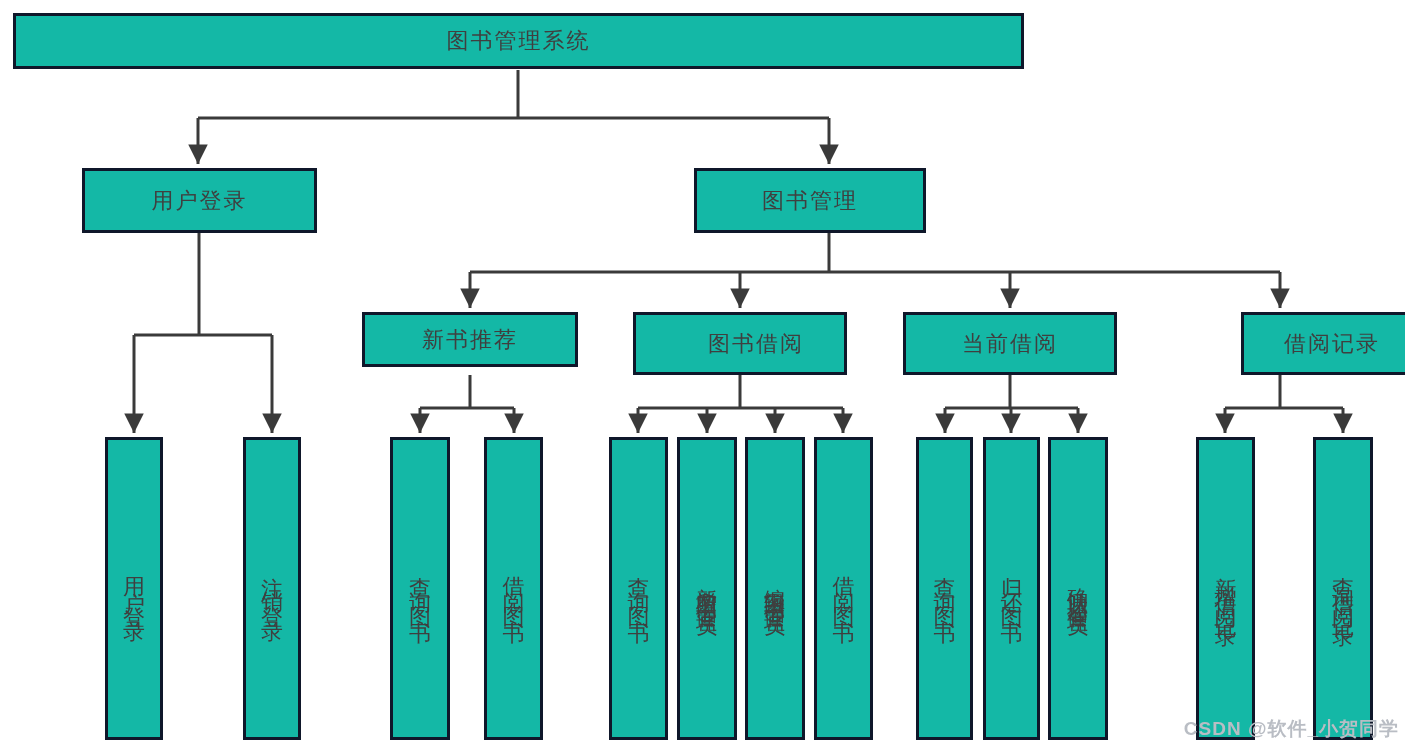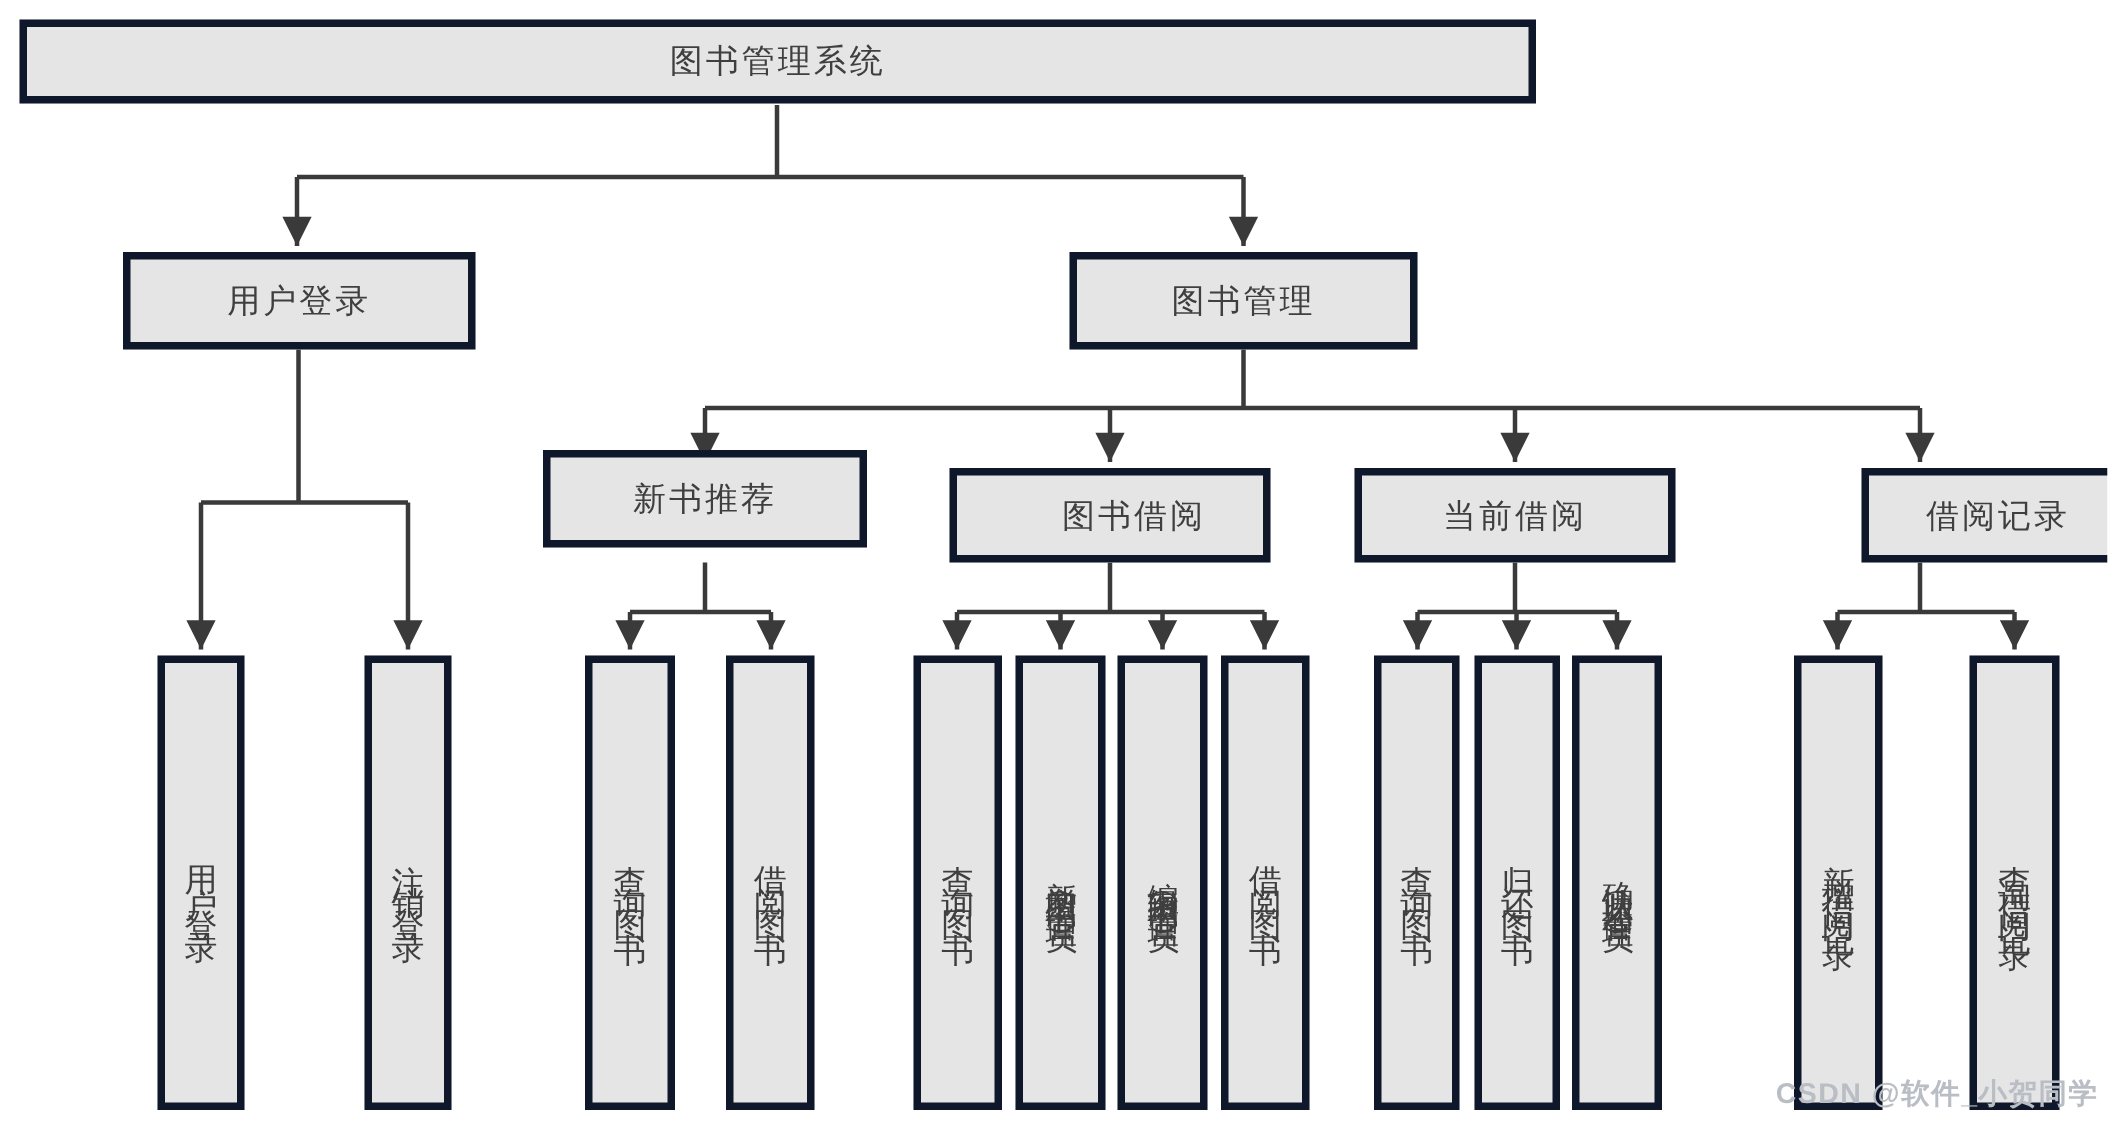--- a/index.html
+++ b/index.html
@@ -17,22 +17,22 @@
     width: 1405px; height: 747px;
   }
   svg.connectors path {
     stroke: #3a3a3a;
     stroke-width: 3;
     fill: none;
   }
   .box {
     position: absolute;
     box-sizing: border-box;
-    border: 5px solid #0f172a;
-    background: #e5e5e5;
+    border: 3px solid #0f172a;
+    background: #14b8a6;
     color: #3f3f3f;
     display: flex;
     align-items: center;
     justify-content: center;
     text-align: center;
   }
   .hbox {
     font-size: 22px;
     letter-spacing: 2px;
     white-space: nowrap;
@@ -99,23 +99,23 @@
     <path d="M1078,408 V433" marker-end="url(#ah)"></path>
 
     <path d="M1280,375 V408 M1225,408 H1343"></path>
     <path d="M1225,408 V433" marker-end="url(#ah)"></path>
     <path d="M1343,408 V433" marker-end="url(#ah)"></path>
   </svg>
 
   <div class="box hbox" style="left:13px; top:13px; width:1011px; height:56px;">图书管理系统</div>
 
   <div class="box hbox" style="left:82px; top:168px; width:235px; height:65px;">用户登录</div>
-  <div class="box hbox" style="left:713px; top:168px; width:232px; height:65px;">图书管理</div>
+  <div class="box hbox" style="left:694px; top:168px; width:232px; height:65px;">图书管理</div>
 
-  <div class="box hbox" style="left:362px; top:300px; width:216px; height:65px;">新书推荐</div>
+  <div class="box hbox" style="left:362px; top:312px; width:216px; height:55px;">新书推荐</div>
   <div class="box hbox" style="left:633px; top:312px; width:214px; height:63px;padding-left:32px;">图书借阅</div>
   <div class="box hbox" style="left:903px; top:312px; width:214px; height:63px;">当前借阅</div>
   <div class="box hbox" style="left:1241px; top:312px; width:182px; height:63px;">借阅记录</div>
 
   <div class="box vbox" style="left:105px; top:437px; width:58px; height:303px;">用户登录</div>
   <div class="box vbox" style="left:243px; top:437px; width:58px; height:303px;">注销登录</div>
 
   <div class="box vbox" style="left:390px; top:437px; width:60px; height:303px;">查询图书</div>
   <div class="box vbox" style="left:484px; top:437px; width:59px; height:303px;">借阅图书</div>
 

